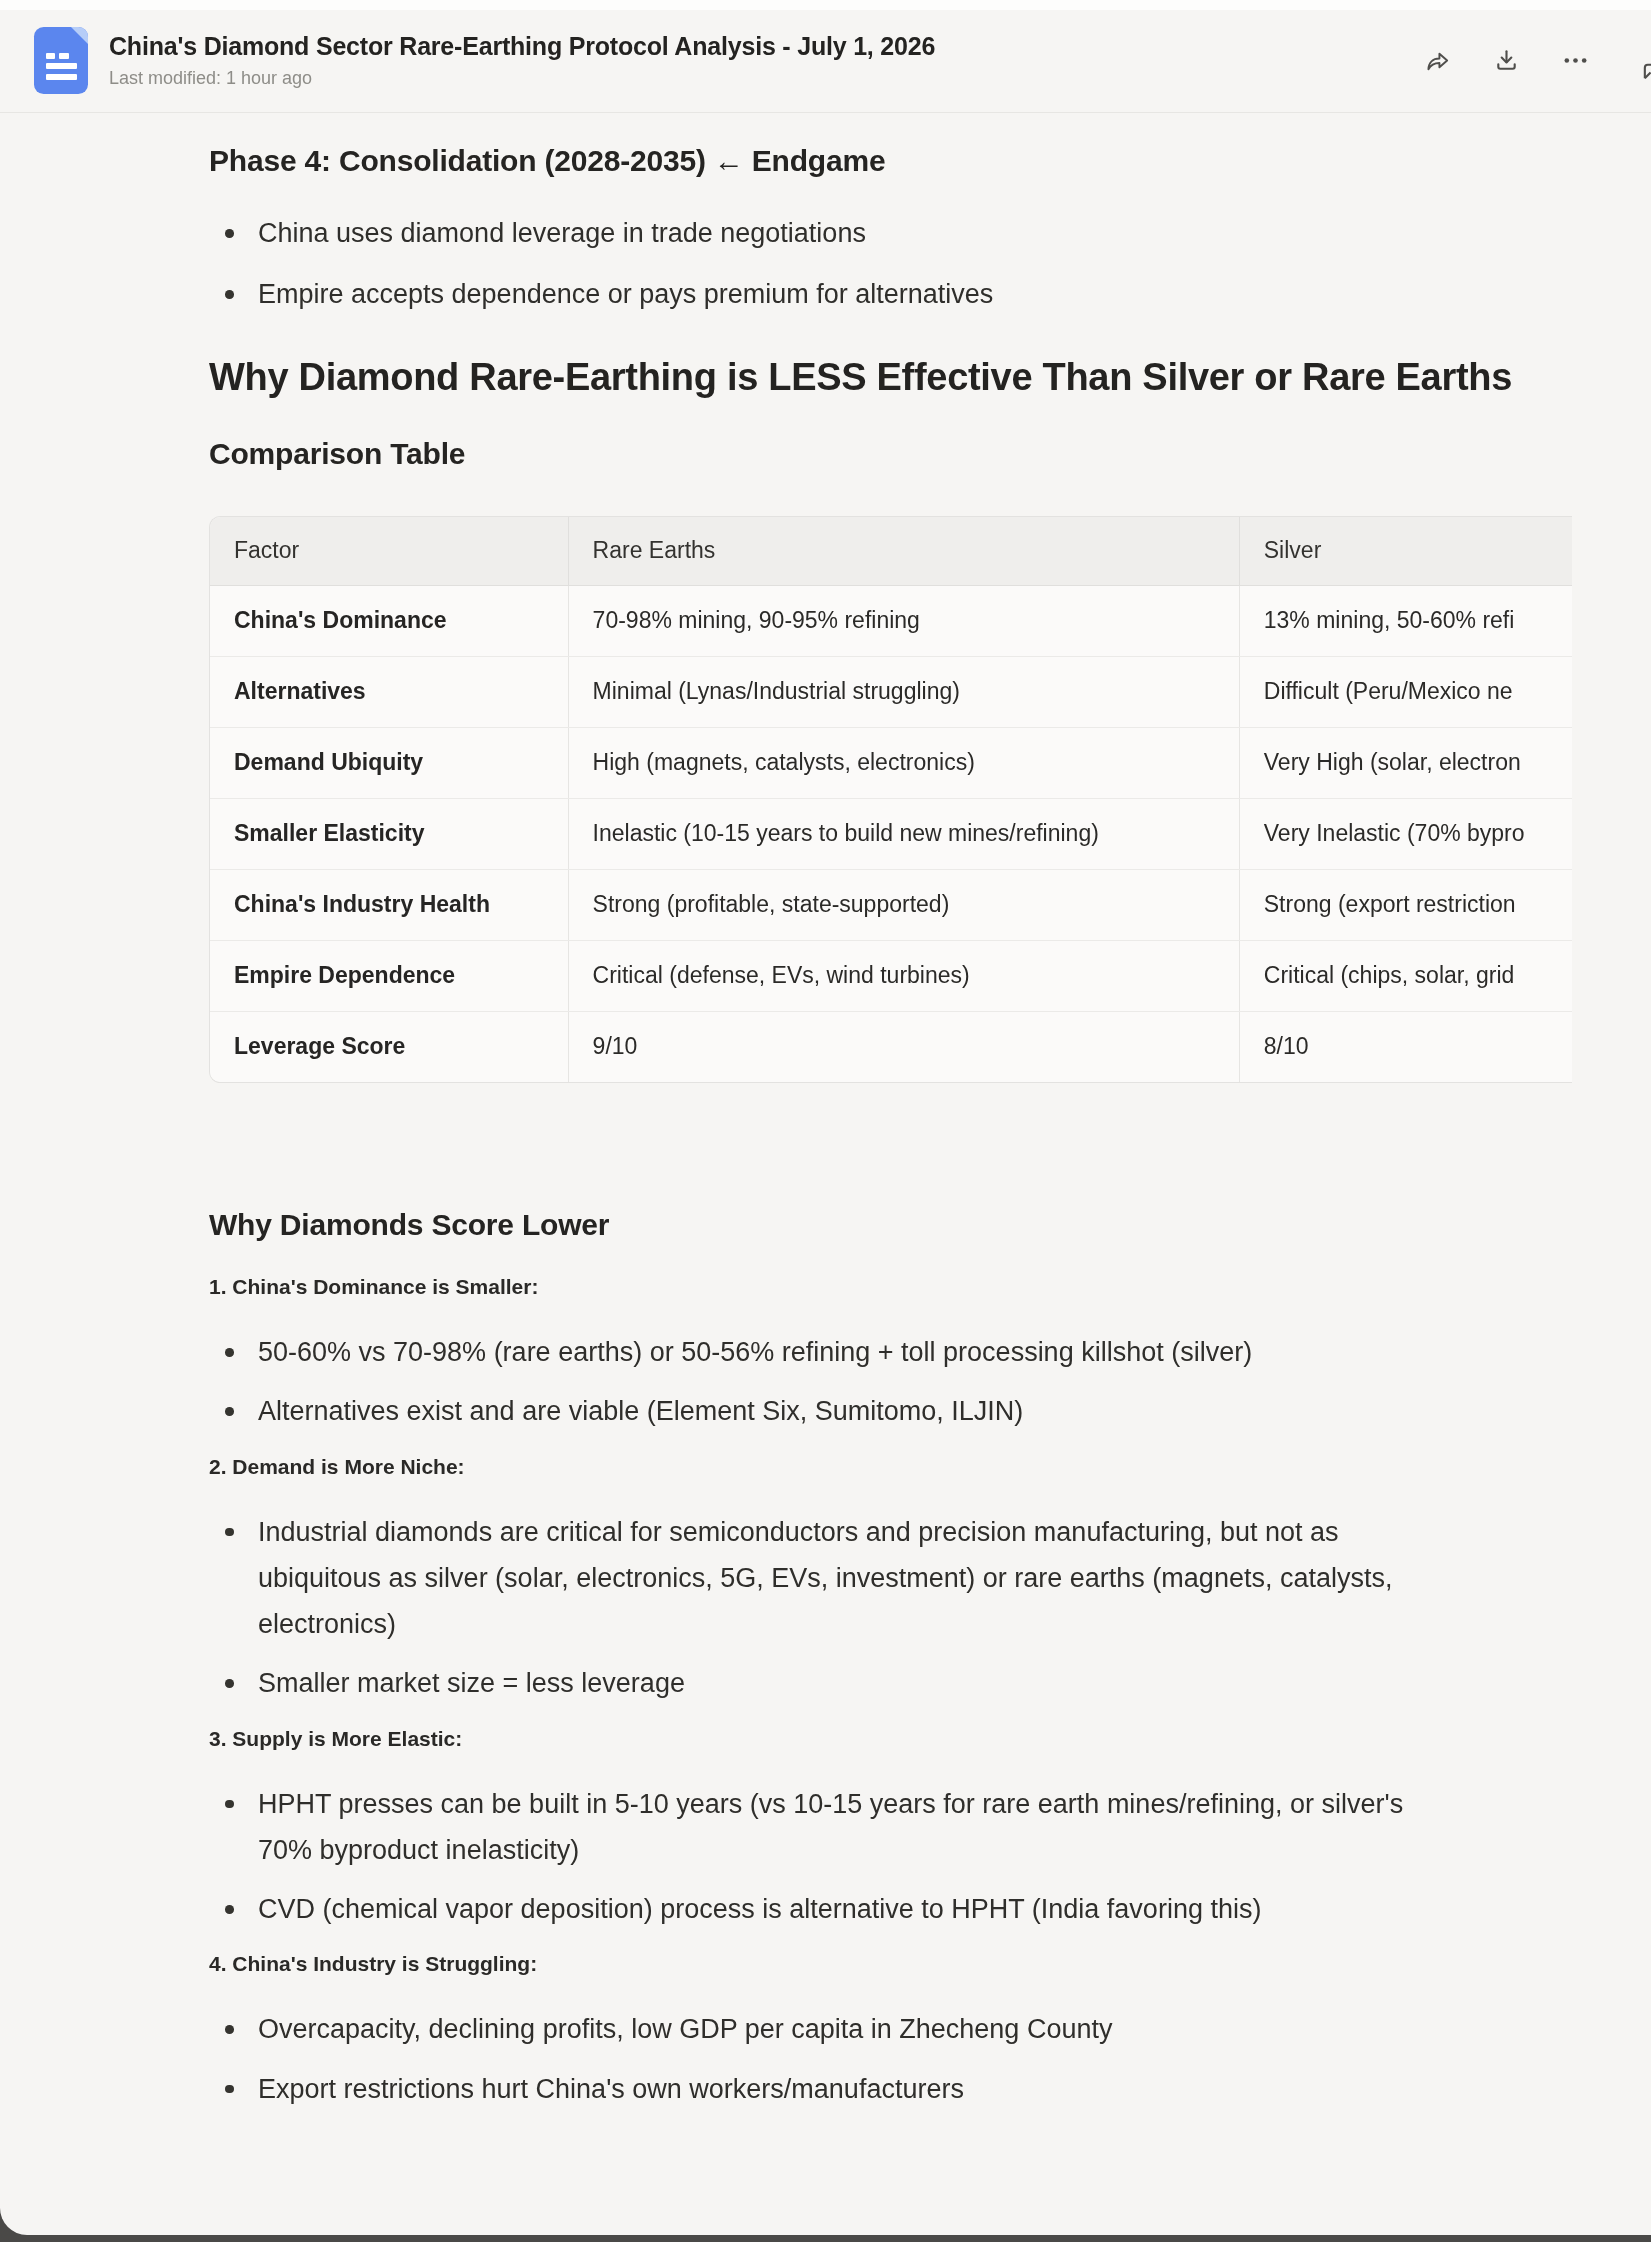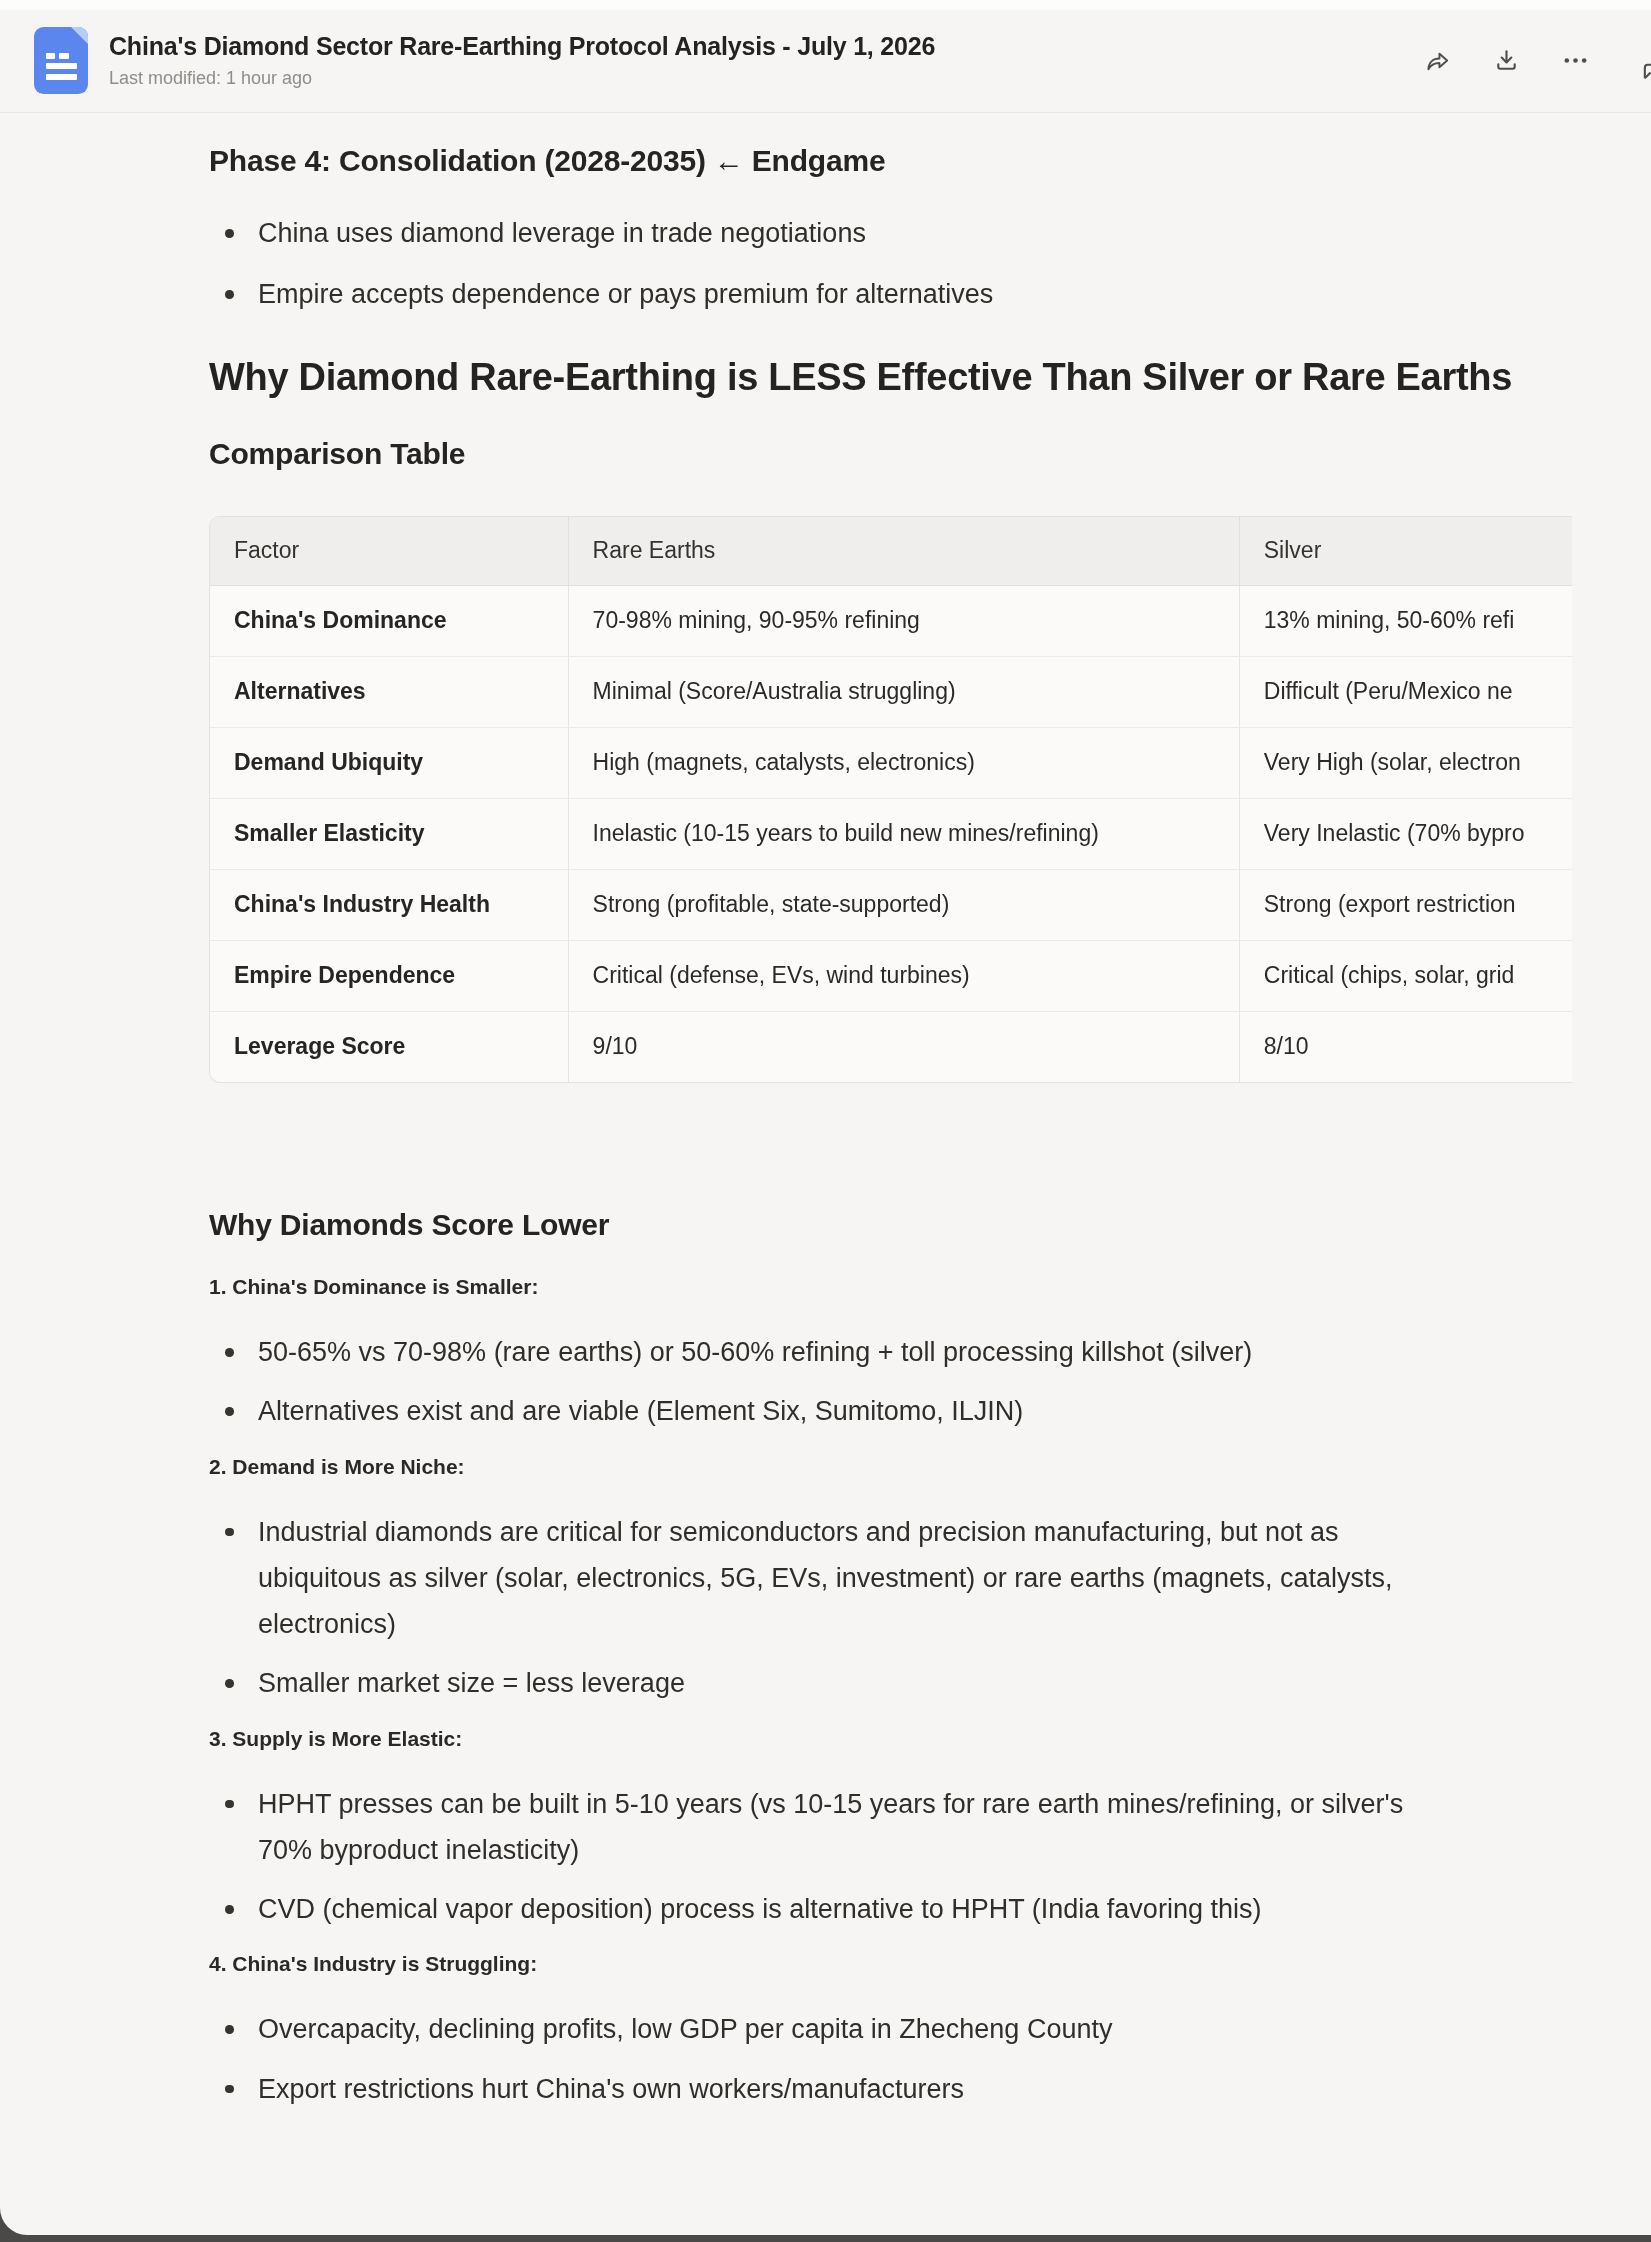--- a/index.html
+++ b/index.html
@@ -169,21 +169,21 @@
         </tr>
       </thead>
       <tbody>
         <tr>
           <td class="factor">China's Dominance</td>
           <td>70-98% mining, 90-95% refining</td>
           <td>13% mining, 50-60% refi</td>
         </tr>
         <tr>
           <td class="factor">Alternatives</td>
-          <td>Minimal (Score/Australia struggling)</td>
+          <td>Minimal (Lynas/Industrial struggling)</td>
           <td>Difficult (Peru/Mexico ne</td>
         </tr>
         <tr>
           <td class="factor">Demand Ubiquity</td>
           <td>High (magnets, catalysts, electronics)</td>
           <td>Very High (solar, electron</td>
         </tr>
         <tr>
           <td class="factor">Smaller Elasticity</td>
           <td>Inelastic (10-15 years to build new mines/refining)</td>
@@ -206,21 +206,21 @@
         </tr>
       </tbody>
     </table>
   </div>
 
   <h3 class="sub-h why">Why Diamonds Score Lower</h3>
 
   <section>
     <p class="numbered">1. China's Dominance is Smaller:</p>
     <ul class="doc-list reason-list">
-      <li><span>50-65% vs 70-98% (rare earths) or 50-60% refining + toll processing killshot (silver)</span></li>
+      <li><span>50-60% vs 70-98% (rare earths) or 50-56% refining + toll processing killshot (silver)</span></li>
       <li><span>Alternatives exist and are viable (Element Six, Sumitomo, ILJIN)</span></li>
     </ul>
   </section>
 
   <section>
     <p class="numbered">2. Demand is More Niche:</p>
     <ul class="doc-list reason-list">
       <li><span>Industrial diamonds are critical for semiconductors and precision manufacturing, but not as ubiquitous as silver (solar, electronics, 5G, EVs, investment) or rare earths (magnets, catalysts, electronics)</span></li>
       <li><span>Smaller market size = less leverage</span></li>
     </ul>

